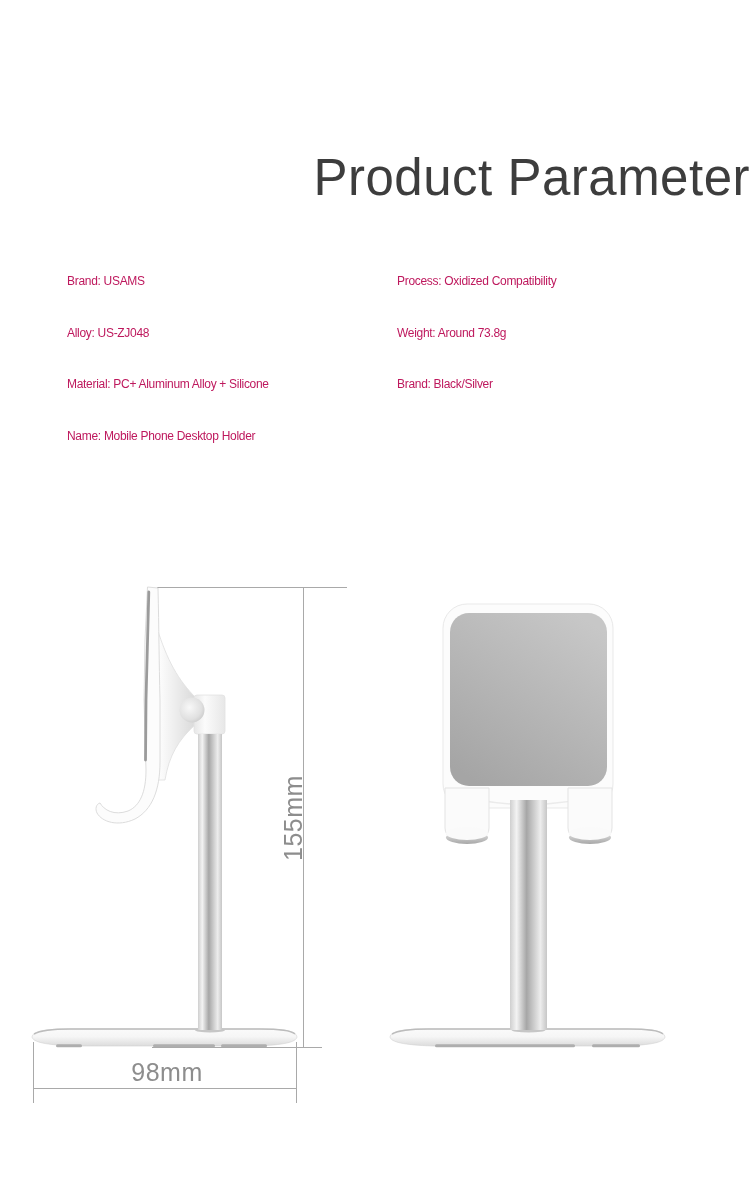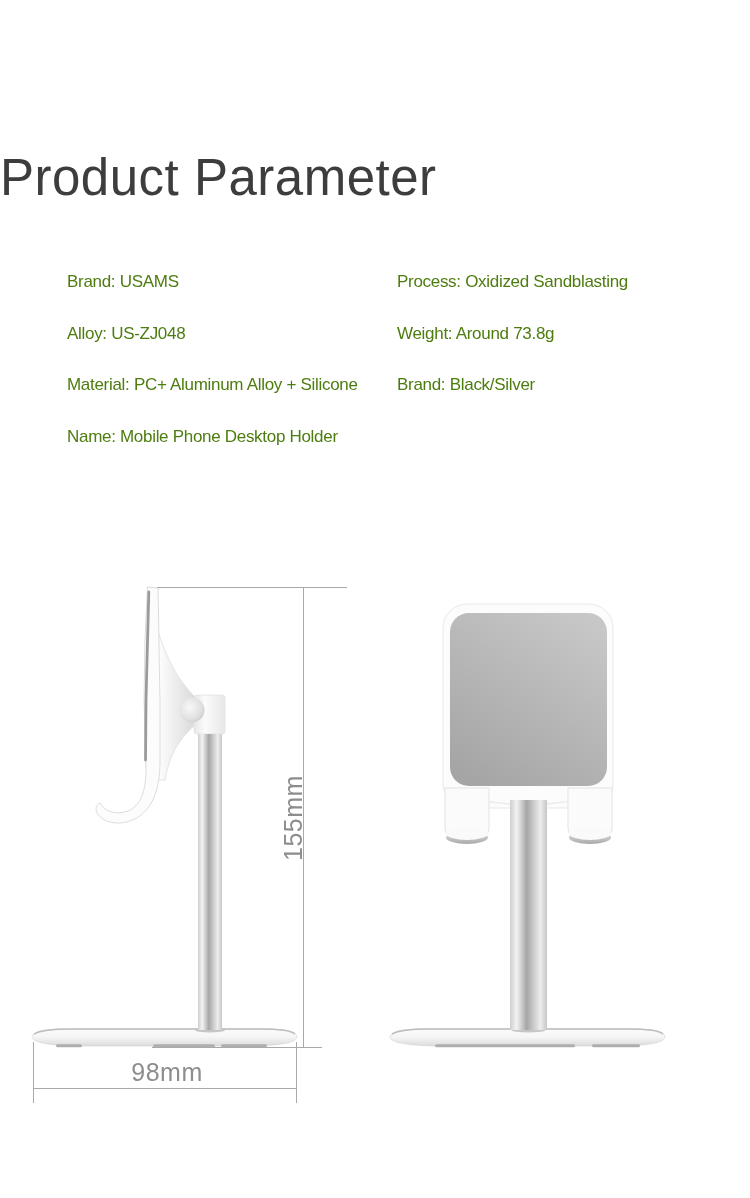--- a/index.html
+++ b/index.html
@@ -6,38 +6,38 @@
   #page{
     position:relative;
     width:750px;height:1198px;
     background:#ffffff;
     overflow:hidden;
     font-family:"Liberation Sans", sans-serif;
   }
   .title{
     position:absolute;
     top:148px;left:0;width:750px;
-    text-align:left;
+    text-align:right;
     font-size:51px;
     font-weight:400;
     letter-spacing:0.5px;
     color:#3d3d3d;
   }
   .spec-col{
     position:absolute;
     top:271px;
   }
   .spec-col-left{left:67px;width:328px;}
   .spec-col-right{left:397px;width:310px;}
   .spec-item{
     height:51.5px;
-    font-size:17px;
+    font-size:12px;
     line-height:21px;
     letter-spacing:-0.3px;
-    color:#4d7c0f;
+    color:#be185d;
     white-space:pre-line;
   }
   .diagram{
     position:absolute;
     left:0;top:560px;
     width:750px;height:570px;
   }
   .dim-label{
     font-family:"Liberation Sans", sans-serif;
     font-size:25px;
@@ -53,21 +53,21 @@
   <div class="title">Product Parameter</div>
 
   <div class="spec-col spec-col-left">
     <div class="spec-item">Brand: USAMS</div>
     <div class="spec-item">Alloy: US-ZJ048</div>
     <div class="spec-item">Material: PC+ Aluminum Alloy + Silicone</div>
     <div class="spec-item">Name: Mobile Phone Desktop Holder</div>
   </div>
 
   <div class="spec-col spec-col-right">
-    <div class="spec-item">Process: Oxidized Sandblasting</div>
+    <div class="spec-item">Process: Oxidized Compatibility</div>
     <div class="spec-item">Weight: Around 73.8g</div>
     <div class="spec-item">Brand: Black/Silver</div>
   </div>
 
   <svg class="diagram" viewBox="0 560 750 570" width="750" height="570" xmlns="http://www.w3.org/2000/svg">
 
     <defs>
       <linearGradient id="metalH" x1="0" y1="0" x2="1" y2="0">
         <stop offset="0" stop-color="#cfcfcf"></stop>
         <stop offset="0.18" stop-color="#f3f3f3"></stop>

